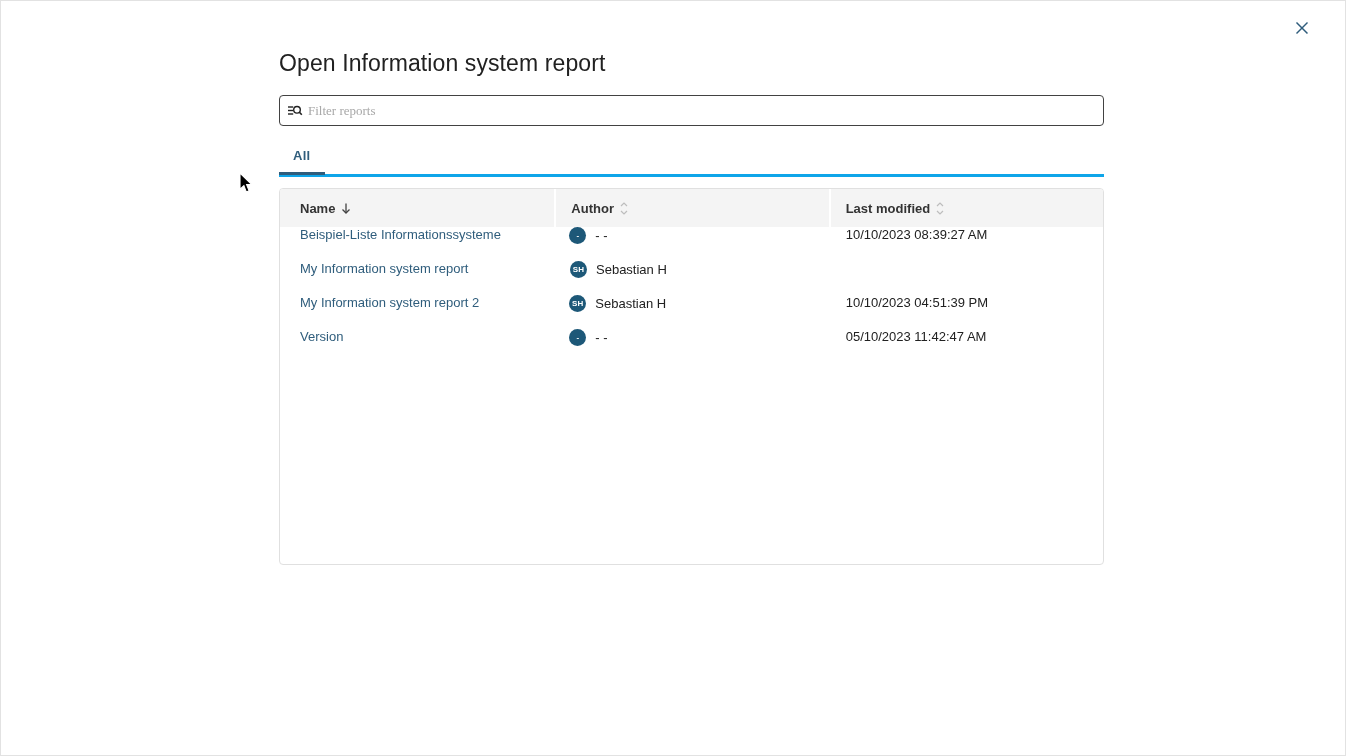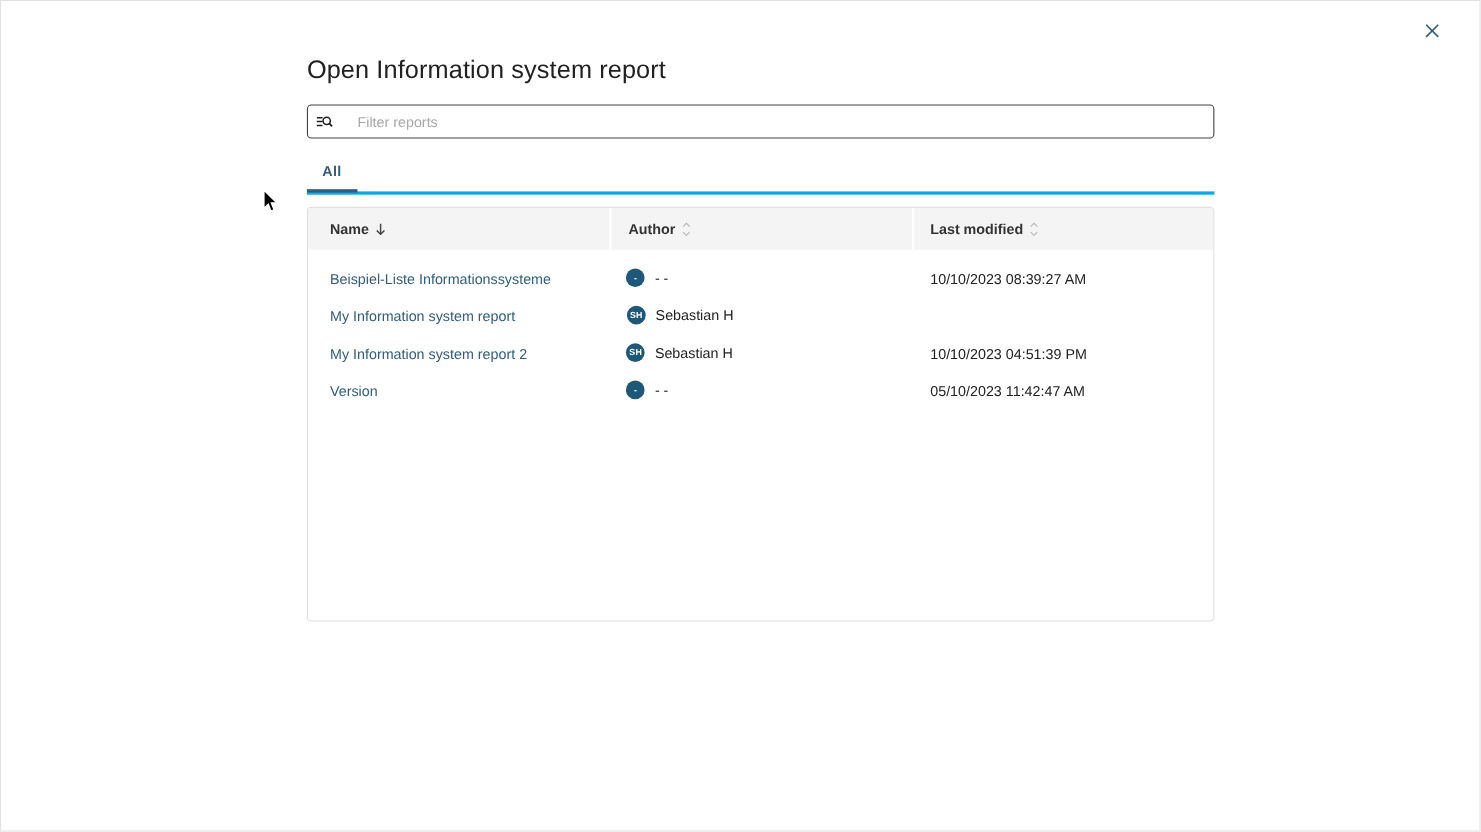--- a/index.html
+++ b/index.html
@@ -31,23 +31,23 @@
     height:31px;
     border:1px solid #424242;
     border-radius:4px;
     display:flex; align-items:center;
     padding:0 9px 0 7px;
     background:#fff;
   }
   .filter-box svg { flex:0 0 auto; }
   .filter-input {
     border:none; outline:none;
-    flex:1; margin-left:22px;
+    flex:1; margin-left:5px;
     font-size:13px;
-    font-family:Liberation Sans, sans-serif;
+    font-family:Liberation Serif, serif;
     color:#212121;
     background:transparent;
   }
   .filter-input::placeholder { color:#a8a8a8; opacity:1; }
   .tabbar {
     height:51px;
     border-bottom:3px solid #0ea5e9;
     display:flex; align-items:flex-end;
   }
   .tab {
@@ -75,21 +75,21 @@
   .thead { display:flex; height:38px; background:var(--header_bg); }
   .th {
     width:275px;
     display:flex; align-items:center; gap:6px;
     padding-left:20px;
     font-size:13px; font-weight:700; color:#333;
     cursor:pointer;
   }
   .th + .th { border-left:2px solid #ffffff; padding-left:15px; }
   .tbody { }
-  .trow { display:flex; height:34px; align-items:flex-end; cursor:pointer; }
+  .trow { display:flex; height:34px; align-items:flex-start; cursor:pointer; }
   .cell { width:275px; }
   .cell-name {
     padding-left:20px;
     font-size:13px;
     color:var(--accent);
   }
   .cell-author {
     padding-left:15px;
     display:flex; align-items:center; gap:9px;
   }

